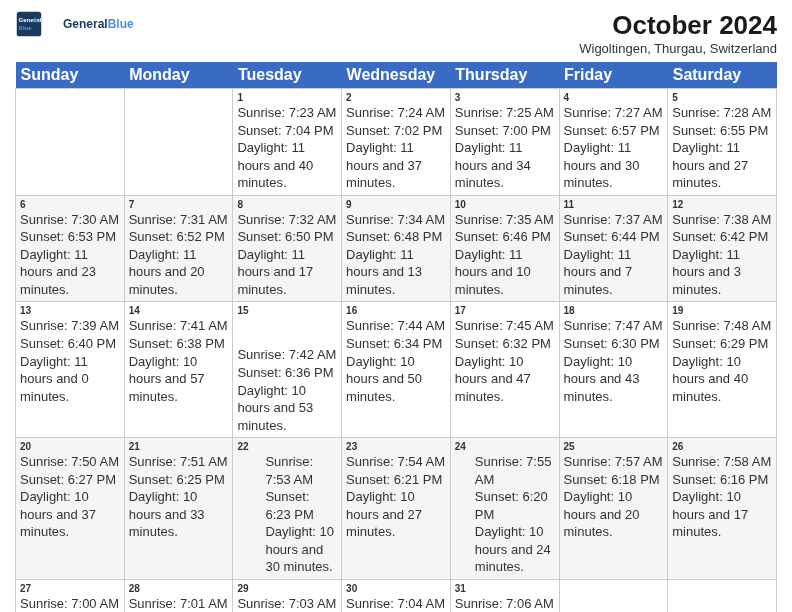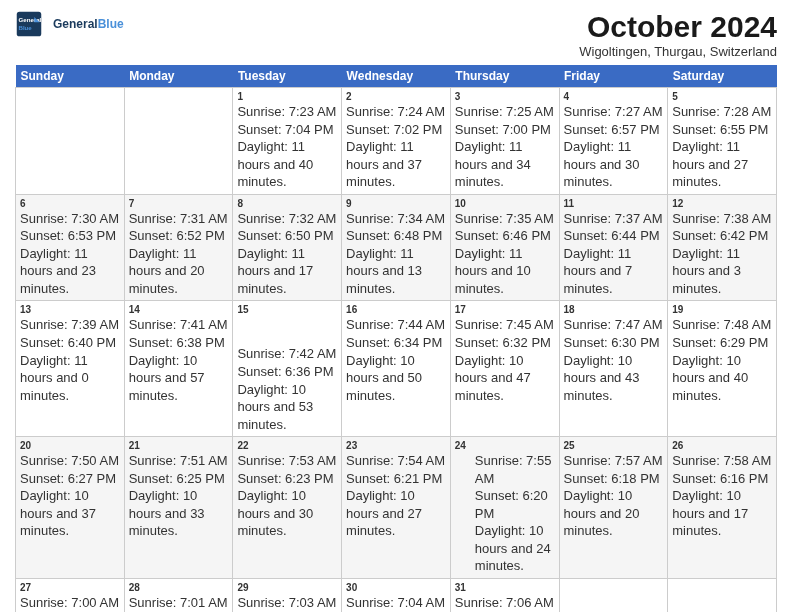--- a/index.html
+++ b/index.html
@@ -17,50 +17,50 @@
     }
     .header {
       display: flex;
       justify-content: space-between;
       align-items: flex-start;
       margin-bottom: 6px;
     }
     .logo {
       display: flex;
       align-items: center;
-      gap: 10px;
+      gap: 20px;
     }
     .logo-icon {
       width: 28px;
       height: 28px;
     }
     .title-block {
       text-align: right;
     }
     .main-title {
-      font-size: 30px;
+      font-size: 26px;
       font-weight: bold;
       color: #1a1a1a;
     }
     .subtitle {
       font-size: 13px;
       color: #333;
     }
     table {
       width: 100%;
       border-collapse: collapse;
       font-size: 9.5px;
     }
     .col-header {
       background-color: #3a6bc4;
       color: #fff;
       text-align: left;
       padding: 4px 5px;
       font-weight: bold;
-      font-size: 12px;
+      font-size: 16px;
     }
     td {
       border: 1px solid #ccc;
       vertical-align: top;
       padding: 3px 4px;
       height: 80px;
       width: 14.28%;
       color: #333;
     }
     .day-num {
@@ -253,21 +253,21 @@
 Daylight: 10 hours and 37 minutes.</div>
           </td>
           <td>
             <span class="day-num">21</span>
             <div class="cell-text" style="white-space: pre-line;">Sunrise: 7:51 AM
 Sunset: 6:25 PM
 Daylight: 10 hours and 33 minutes.</div>
           </td>
           <td>
             <span class="day-num">22</span>
-            <div class="cell-text" style="white-space: pre-line;">Sunrise: 7:53 AM
+            <div class="cell-text" style="white-space: pre-line; margin-left: 28px;">Sunrise: 7:53 AM
 Sunset: 6:23 PM
 Daylight: 10 hours and 30 minutes.</div>
           </td>
           <td>
             <span class="day-num">23</span>
             <div class="cell-text" style="white-space: pre-line;">Sunrise: 7:54 AM
 Sunset: 6:21 PM
 Daylight: 10 hours and 27 minutes.</div>
           </td>
           <td>

